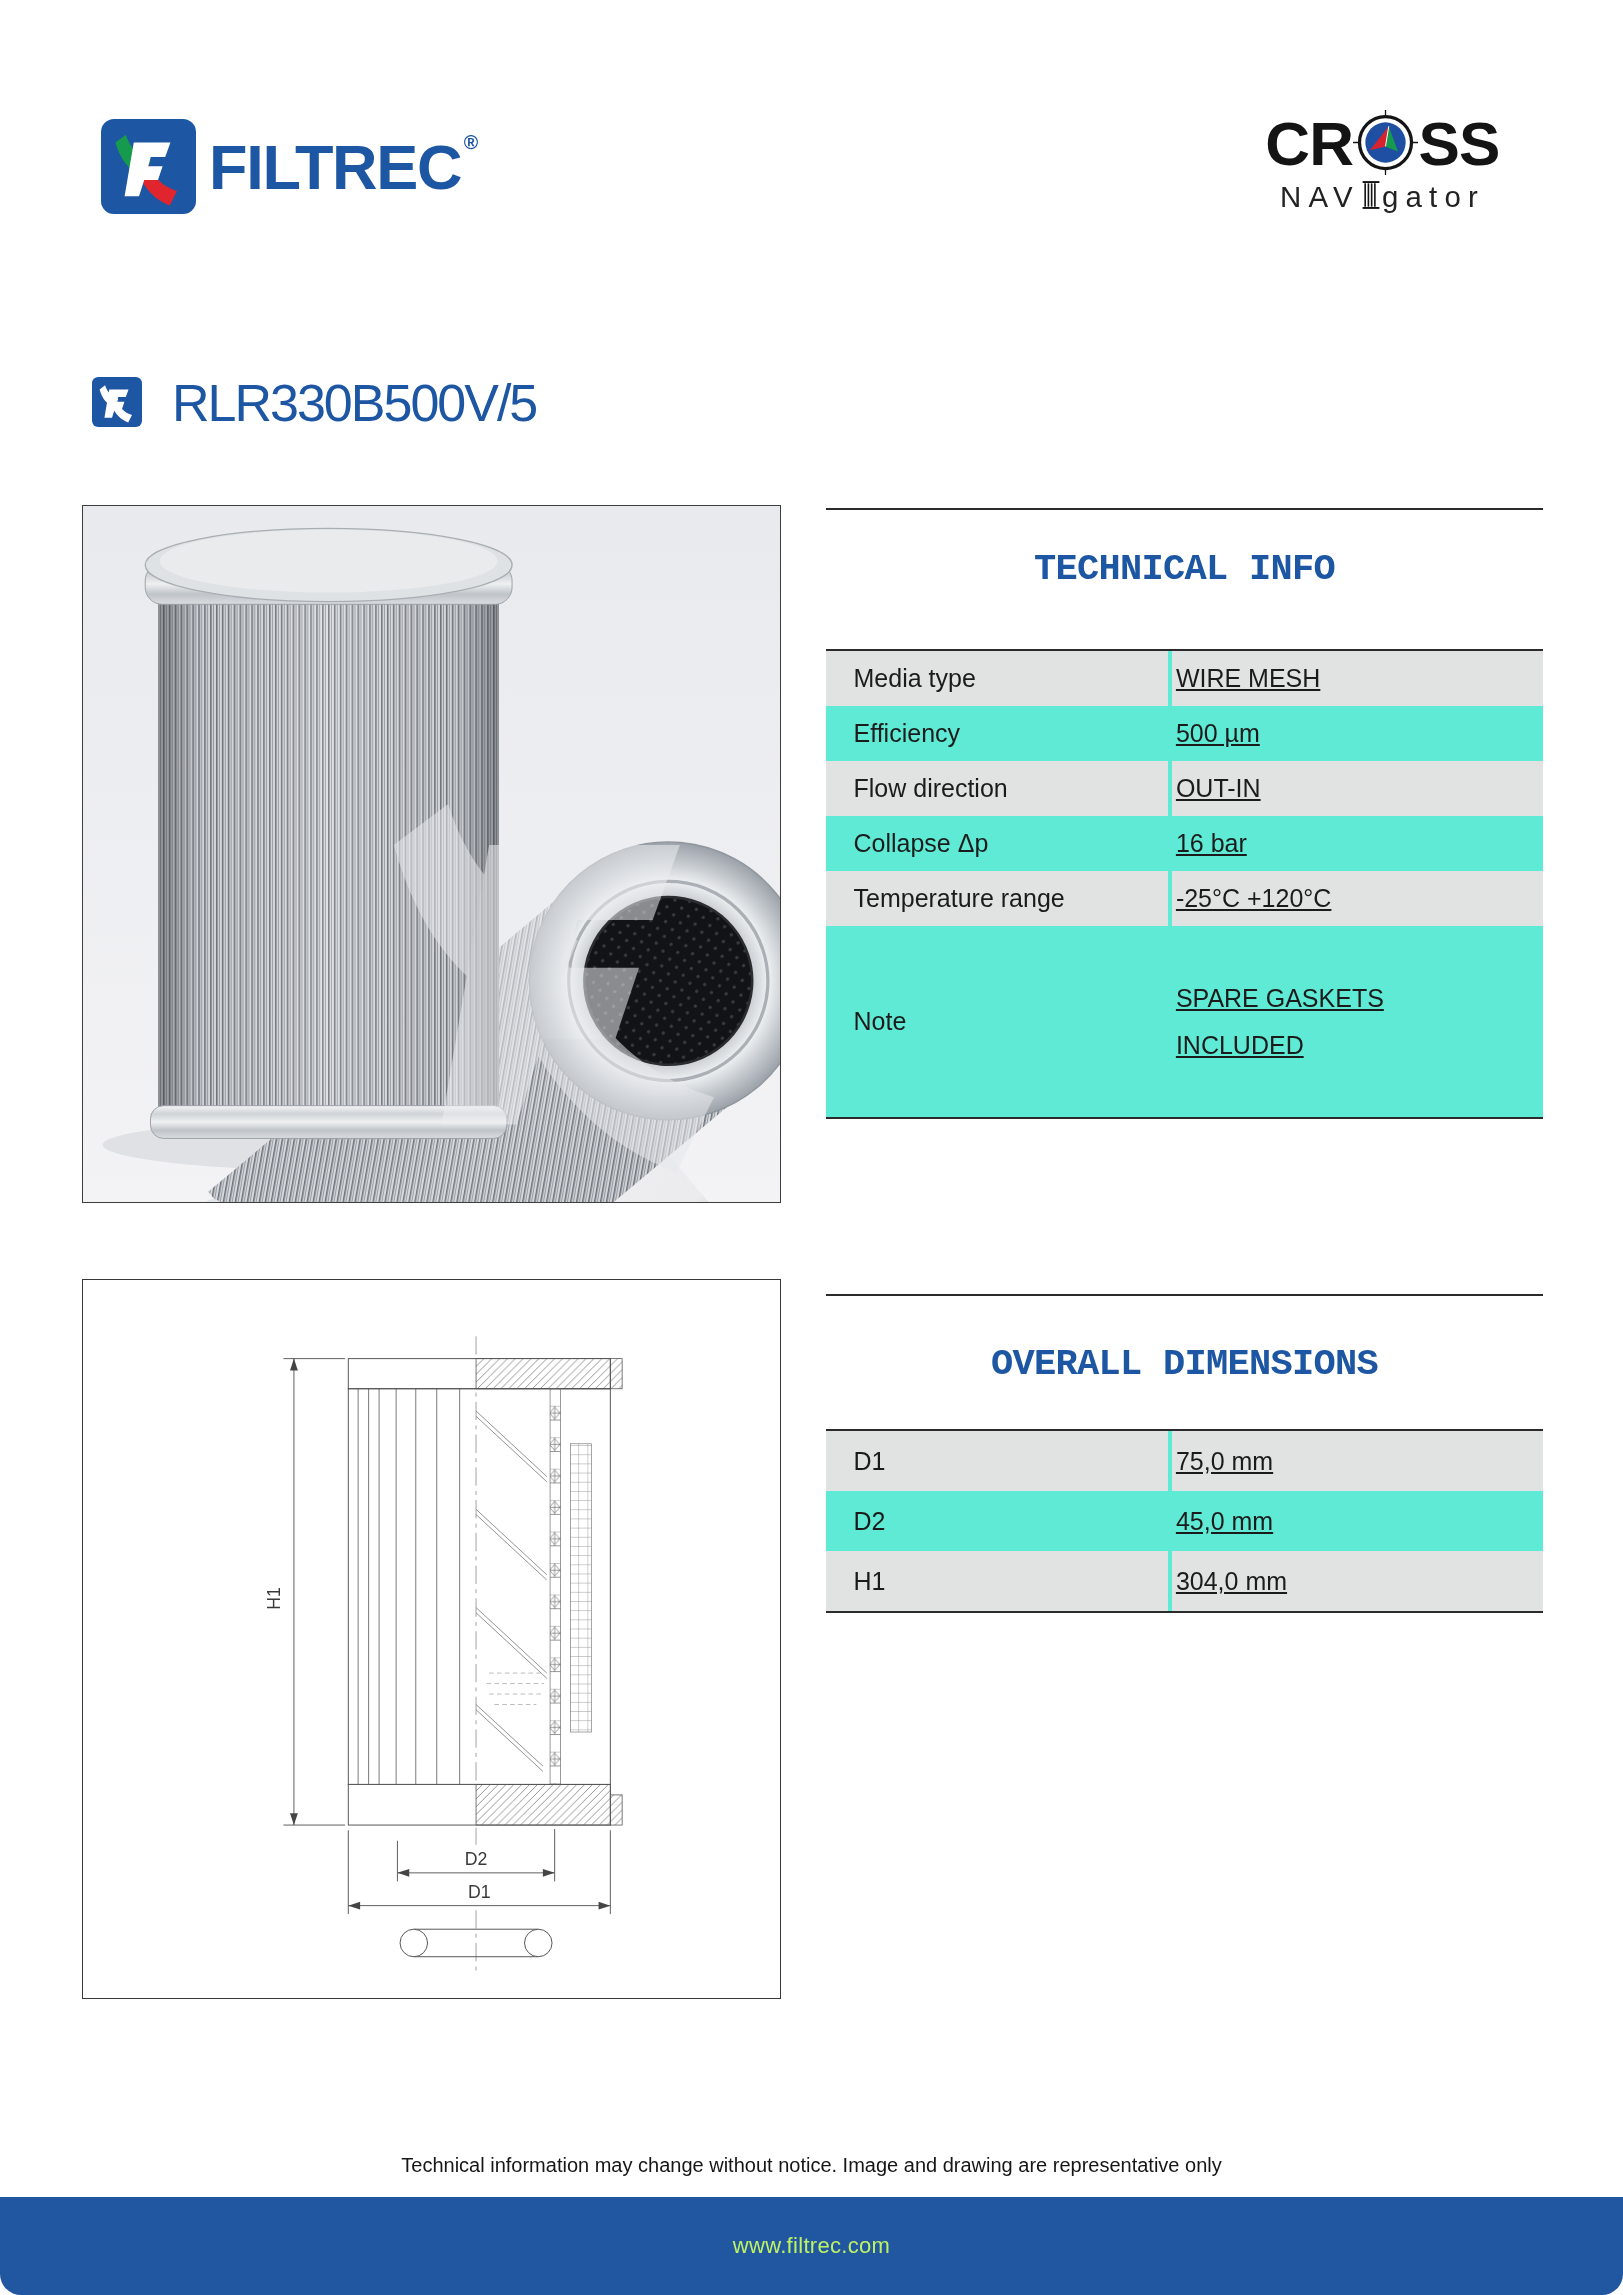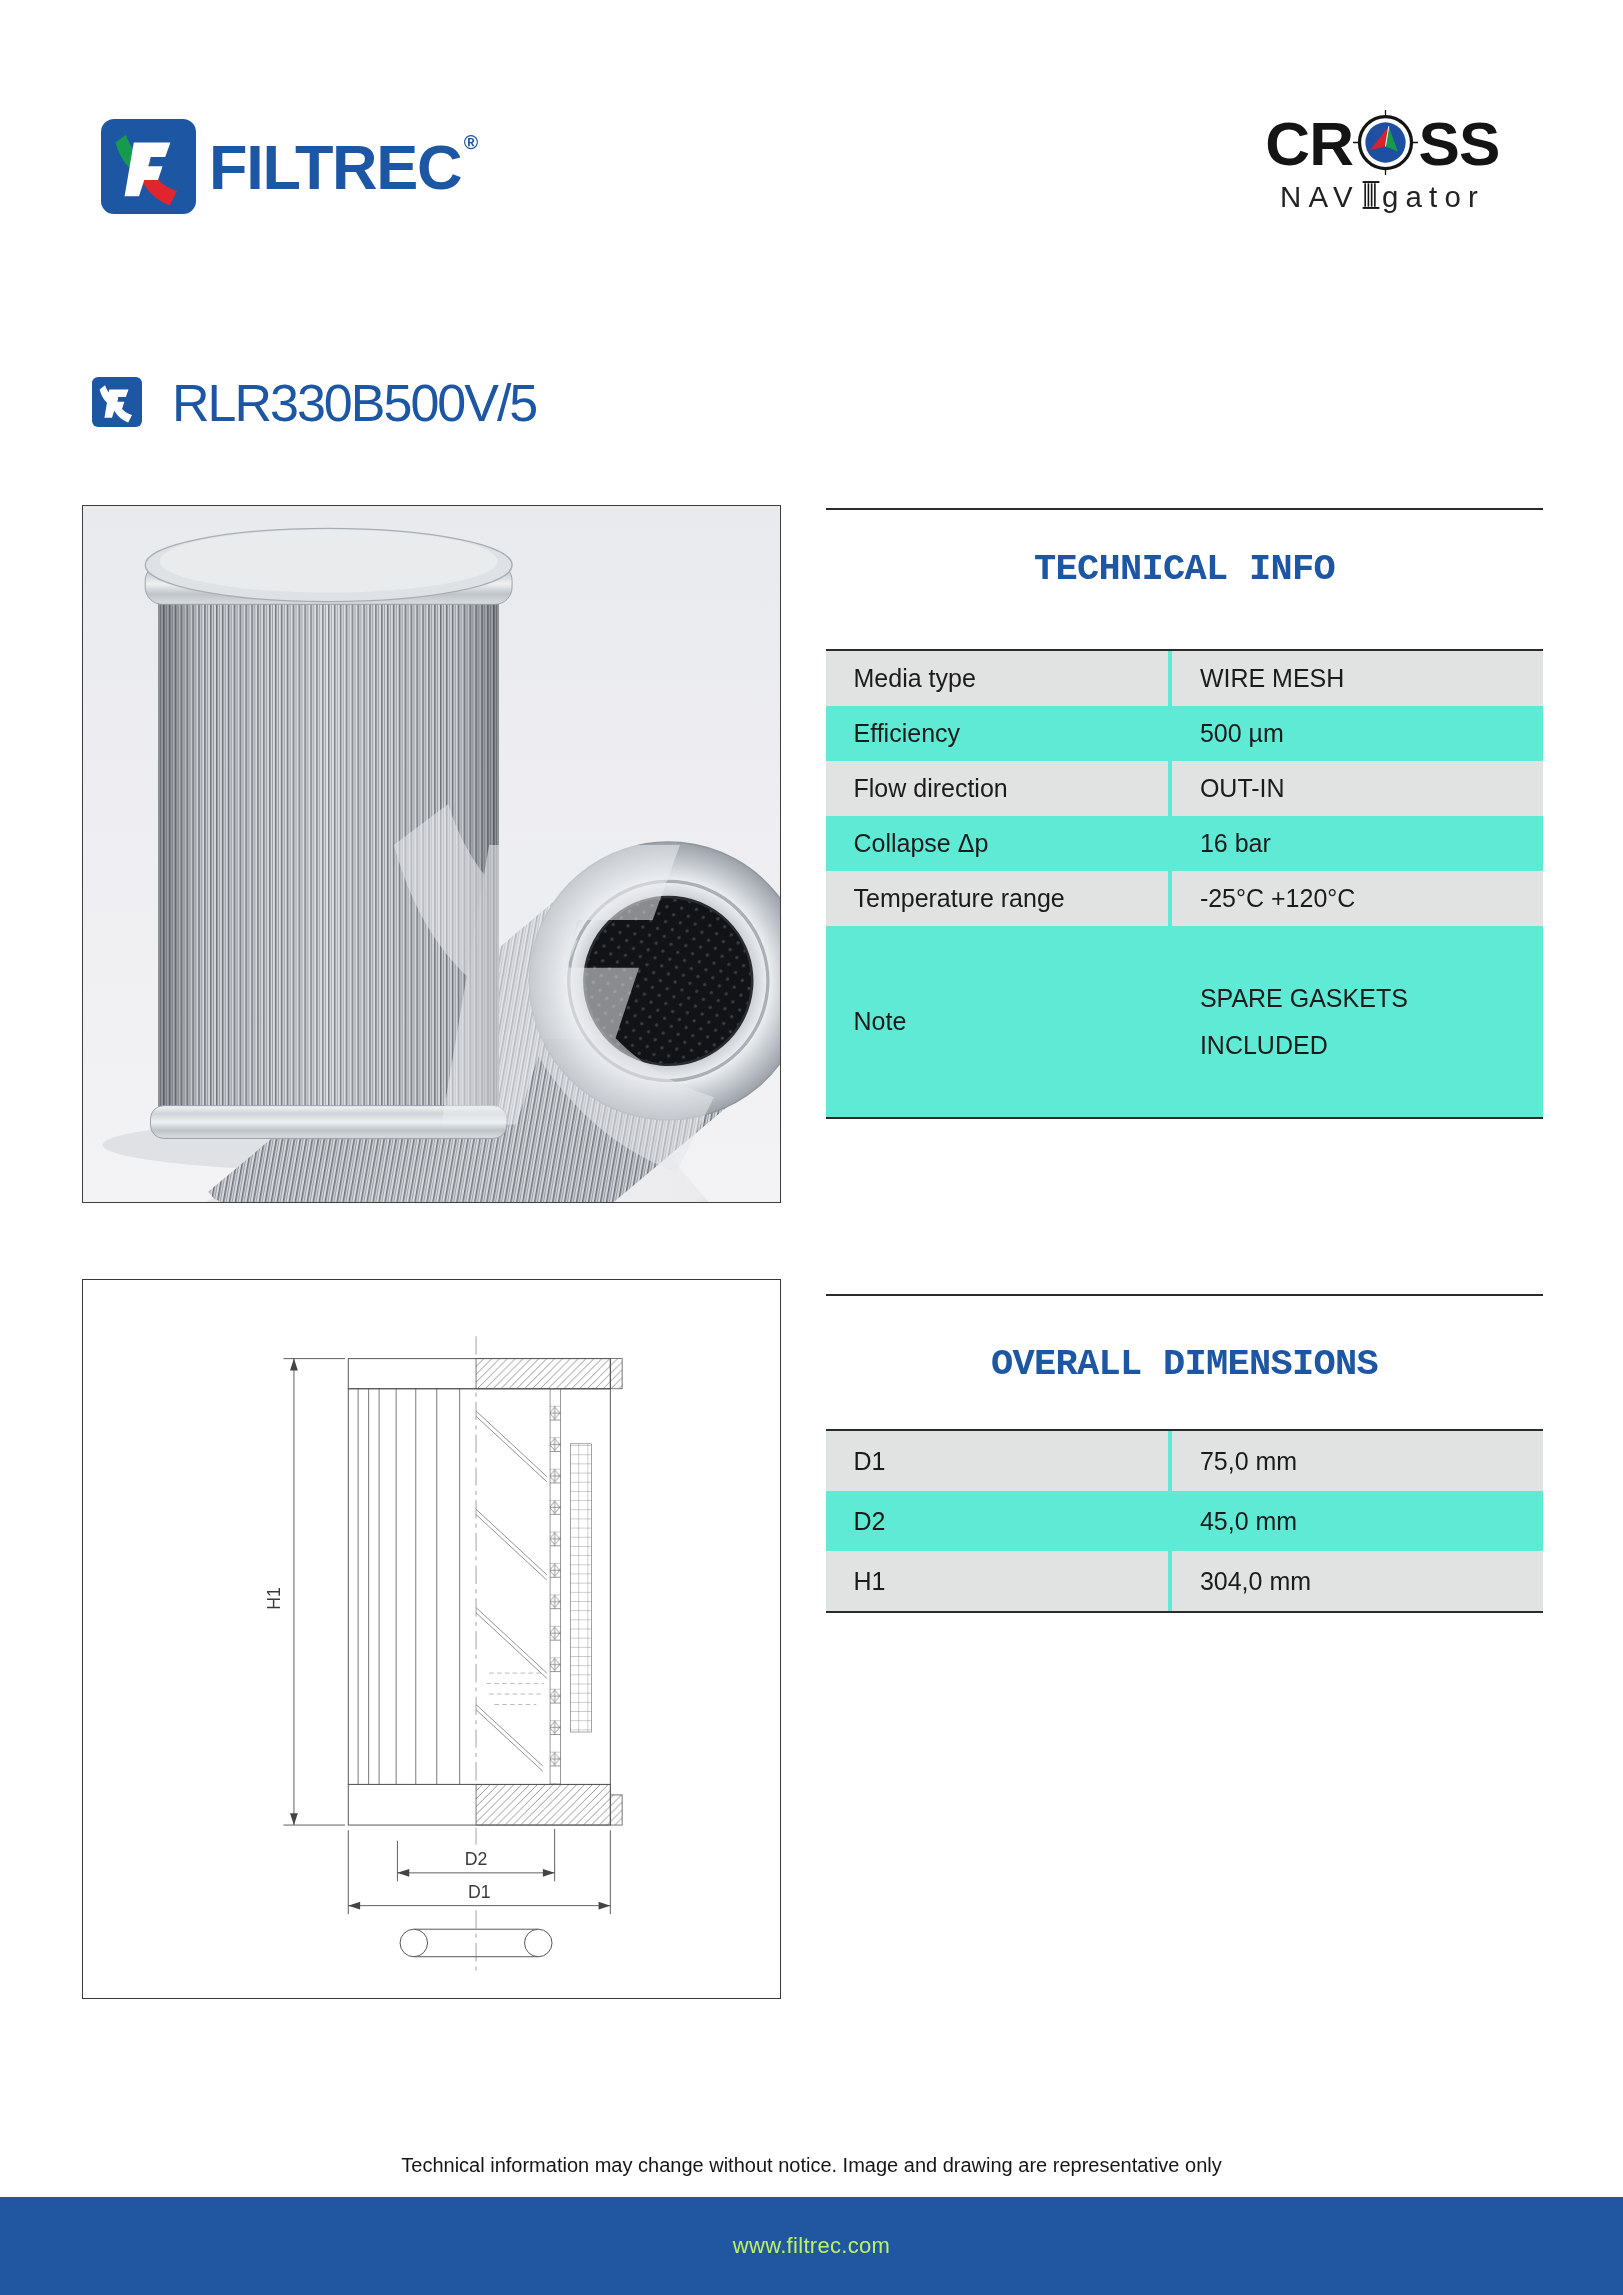--- a/index.html
+++ b/index.html
@@ -1,19 +1,19 @@
 <!DOCTYPE html>
 <html style="font-size:10.5px"><head>
 <meta charset="utf-8">
 <style>
   * { margin:0; padding:0; box-sizing:border-box; }
   html,body { background:#ffffff; }
   .page {
     position:relative; width:1623px; height:2295px; background:#ffffff;
-    font-family:"Liberation Sans", sans-serif; color:#161616; overflow:hidden;
+    font-family:"Liberation Sans", sans-serif; color:#161616; overflow:hidden;border-radius:21px;
   }
   
   .filtrec-logo { position:absolute; left:101px; top:119px; display:flex; align-items:center; }
   .brand-text { font-size:63px; font-weight:bold; color:#1d56a3; letter-spacing:-1.3px; margin-left:13px; line-height:1; }
   .brand-reg { font-size:19.6px; font-weight:bold; color:#1d56a3; vertical-align:super; position:relative; top:-25px; margin-left:2.6px; }
   .cross-logo { position:absolute; left:1258px; top:110px; width:249px; }
   .cross-row1 { display:flex; align-items:center; justify-content:center; }
   .cross-word { font-size:62px; font-weight:bold; color:#141414; letter-spacing:-0.7px; line-height:1; }
   .cross-row2 { display:flex; align-items:center; justify-content:center; margin-top:1.3px; }
   .cross-sub { font-size:29.4px; font-weight:400; color:#222; letter-spacing:7.2px; line-height:1; }
@@ -32,21 +32,21 @@
   .section-title { position:absolute; left:0; width:100%; text-align:center; font-size:37px; font-weight:bold; color:#1d56a3; letter-spacing:-0.7px; line-height:1.1;font-family:Liberation Mono, monospace; }
   .section-tech .section-title { top:41px; }
   .section-dims .section-title { top:50px; }
   .data-table { position:absolute; left:0; width:100%; border-top:2px solid #2b2b2b; border-bottom:2px solid #2b2b2b; }
   .section-tech .data-table { top:141px; }
   .section-dims .data-table { top:135px; }
   .spec-row { display:grid; grid-template-columns:342px 371px; column-gap:3.9px; background:#5eead4; }
   .spec-row:nth-child(odd) .cell { background:#e1e2e2; }
   .cell { display:flex; align-items:center; min-height:55px; font-size:25px; color:#1b1b1b; }
   .cell.label { padding-left:27.5px; }
-  .cell.value { padding-left:28px; }
+  .cell.value { padding-left:4px;text-decoration:underline; }
   .section-dims .cell { min-height:60px; }
   .spec-row.tall .cell { min-height:191px; }
   .spec-row.tall .cell.value span { display:block; width:262px; line-height:1.85; }
   
   .disclaimer { position:absolute; left:0; top:2154px; width:100%; text-align:center; font-size:20px; color:#161616; }
   .footer-bar { position:absolute; left:0; top:2197px; width:100%; height:98px; background:#2156a0; display:flex; align-items:center; justify-content:center; }
   .footer-site { color:#bef264; font-size:22px; letter-spacing:0.3px; }
 </style>
 </head>
 <body>

